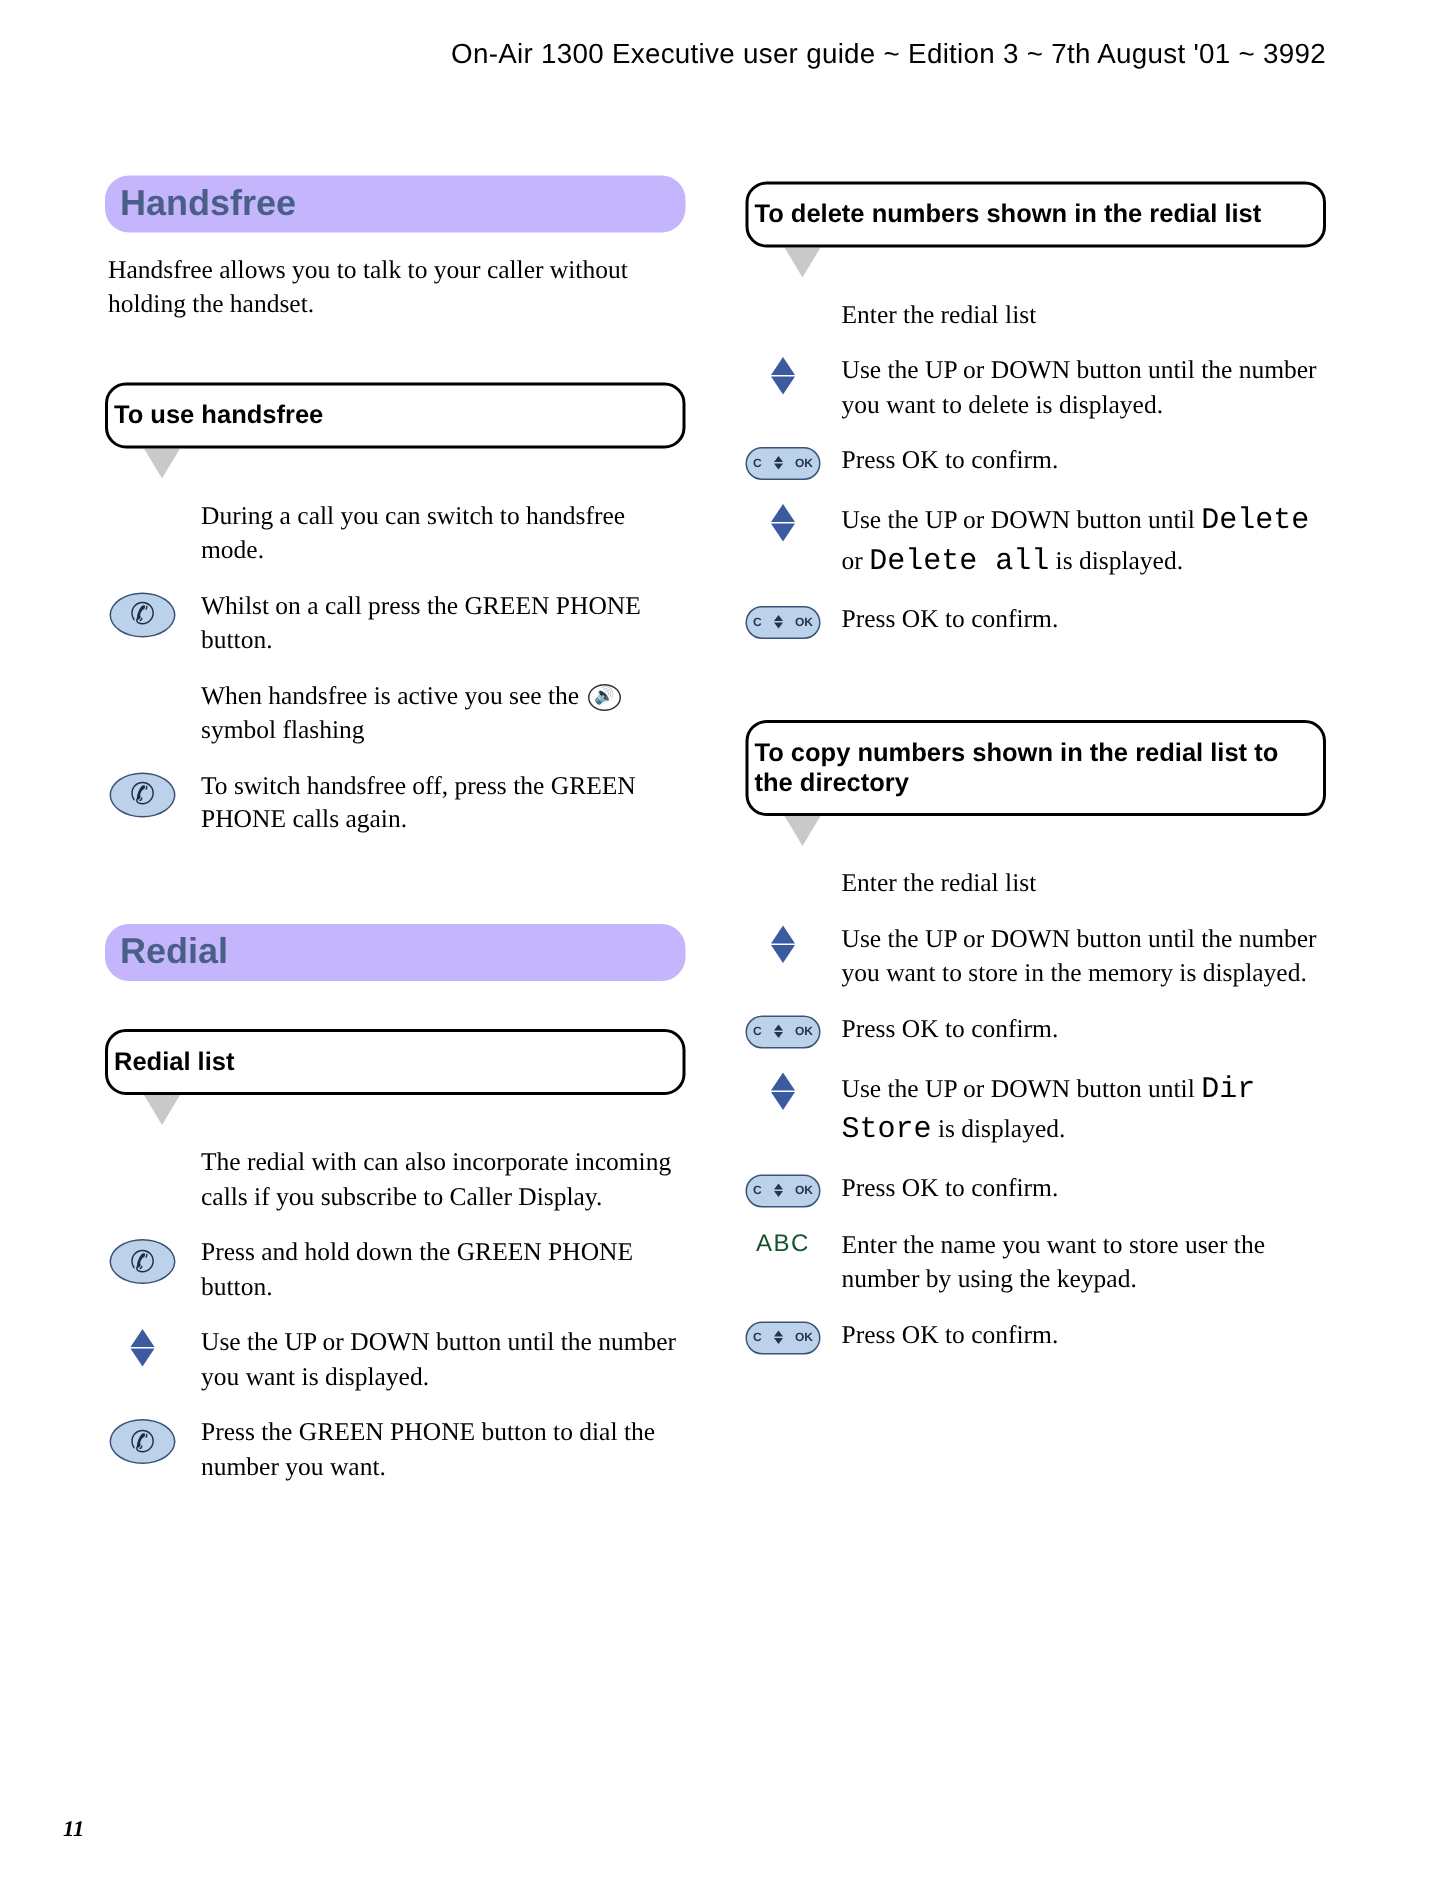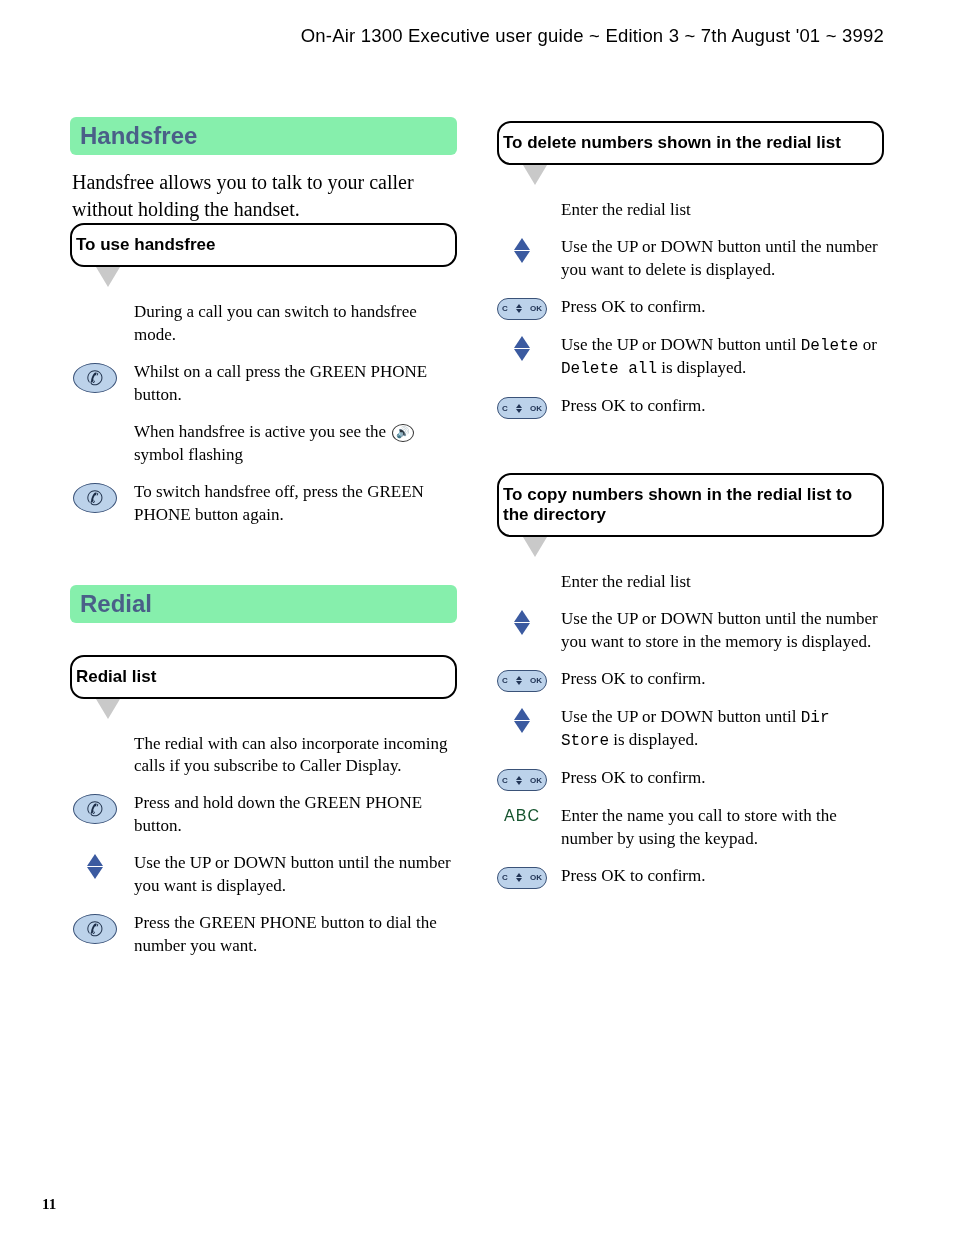--- a/index.html
+++ b/index.html
@@ -18,32 +18,33 @@
     font-family: Verdana, Arial, sans-serif;
     margin-bottom: 70px;
     letter-spacing: 0.2px;
   }
   .columns {
     display: flex;
     gap: 40px;
   }
   .col { flex: 1; }
   .section-title {
-    background: #86efac;
+    background: #c4b5fd;
     color: #4a5f88;
     font-family: Verdana, Arial, sans-serif;
     font-weight: 700;
     font-size: 24px;
     padding: 5px 10px 5px 10px;
-    border-radius: 6px;
+    border-radius: 16px;
     margin-bottom: 14px;
   }
   .intro-text {
-    font-size: 20px;
+    font-size: 17px;
     line-height: 1.35;
+    margin-bottom: 40px;
     padding-left: 2px;
   }
   .callout {
     border: 2px solid #000;
     border-radius: 14px;
     padding: 10px 4px;
     font-family: Verdana, Arial, sans-serif;
     font-weight: 700;
     font-size: 17px;
     position: relative;
@@ -74,21 +75,21 @@
     display:flex;
     justify-content:center;
     padding-top:2px;
   }
   .step .text {
     font-size: 17px;
     line-height: 1.35;
     flex:1;
   }
   .bold { font-weight: 400; }
-  .mono { font-family: "Courier New", monospace; font-size: 16px; }
+  .mono { font-family: "Courier New", monospace; font-size: 20px; }
   
   .phone-icon {
     width: 44px; height: 30px;
     border: 1.5px solid #3a5278;
     border-radius: 50%;
     background: #bcd2ea;
     display:flex; align-items:center; justify-content:center;
     font-size:20px; color:#1b2c46;
     transform: scaleX(1);
   }
@@ -116,22 +117,22 @@
   .ok-icon .md {width:0;height:0;border-left:3px solid transparent;border-right:3px solid transparent;border-top:4px solid #213455;}
   .abc-icon {
     color:#14532d; font-family: Verdana, Arial, sans-serif; font-weight:400; font-size:16px; letter-spacing:1px;
   }
   .speaker-inline {
     display:inline-flex; width:22px; height:18px; border-radius:50%;
     border:1.3px solid #333; align-items:center; justify-content:center;
     font-size:11px; vertical-align:middle; margin:0 2px;
   }
   .page-num {
-    position:absolute; bottom:44px; left:42px;
-    font-family: Georgia, serif; font-size:15px; font-weight:700;
+    position:absolute; bottom:28px; left:42px;
+    font-style: italic; font-family: Georgia, serif; font-size:15px; font-weight:700;
   }
   .spacer-lg { height: 44px; }
 </style>
 </head>
 <body>
 
 <div class="header">On-Air 1300 Executive user guide ~ Edition 3 ~ 7th August '01 ~ 3992</div>
 
 <div class="columns">
 
@@ -162,21 +163,21 @@
       <div class="text">
         <span>When handsfree is active you see the </span><span class="speaker-inline">🔊</span><span> symbol flashing</span>
       </div>
     </div>
 
     <div class="step">
       <div class="icon-slot">
           <div class="phone-icon">✆</div>
         </div>
       <div class="text">
-        <span>To switch handsfree off, press the </span><span class="bold">GREEN PHONE</span><span> button again.</span>
+        <span>To switch handsfree off, press the </span><span class="bold">GREEN PHONE</span><span> calls again.</span>
       </div>
     </div>
 
     <div class="spacer-lg"></div>
 
     <div class="section-title">Redial</div>
     <div style="height:18px"></div>
 
     <div class="callout">Redial list</div>
     <div class="pointer"></div>
@@ -347,21 +348,21 @@
         </div>
       <div class="text">
         <span>Press </span><span class="bold">OK</span><span> to confirm.</span>
       </div>
     </div>
 
     <div class="step">
       <div class="icon-slot">
           <div class="abc-icon">ABC</div>
         </div>
-      <div class="text">Enter the name you call to store with the number by using the keypad.</div>
+      <div class="text">Enter the name you want to store user the number by using the keypad.</div>
     </div>
 
     <div class="step">
       <div class="icon-slot">
           <div class="ok-icon">
             <span>C</span>
             <span class="mini-tris">
               <span class="mu"></span>
               <span class="md"></span>
             </span>

